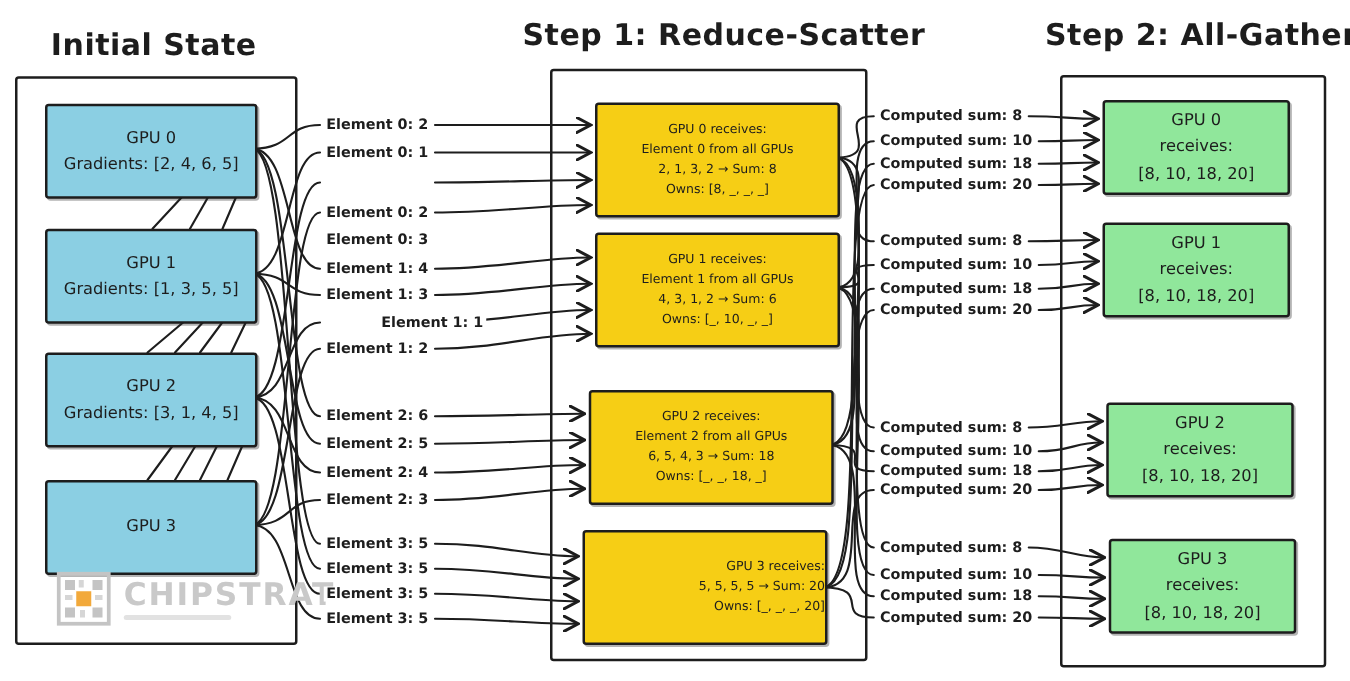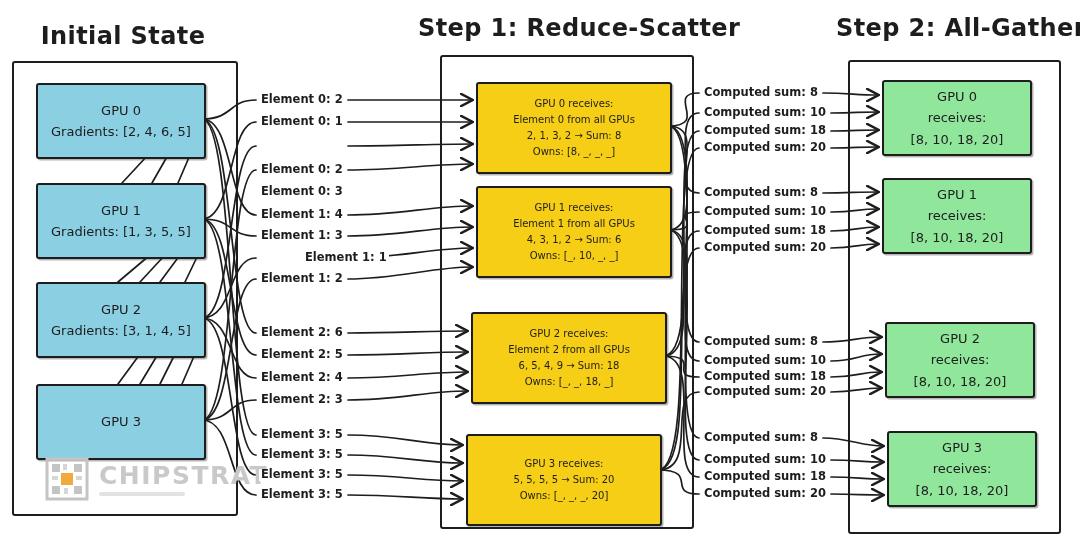--- a/index.html
+++ b/index.html
@@ -158,24 +158,24 @@
   </div>
   <div class="gpu-box yellow" style="left:476px;top:186px;">
     <div>GPU 1 receives:</div>
     <div>Element 1 from all GPUs</div>
     <div>4, 3, 1, 2 → Sum: 6</div>
     <div>Owns: [_, 10, _, _]</div>
   </div>
   <div class="gpu-box yellow" style="left:471px;top:312px;">
     <div>GPU 2 receives:</div>
     <div>Element 2 from all GPUs</div>
-    <div>6, 5, 4, 9 → Sum: 18</div>
+    <div>6, 5, 4, 3 → Sum: 18</div>
     <div>Owns: [_, _, 18, _]</div>
   </div>
-  <div class="gpu-box yellow" style="left:466px;top:434px;">
+  <div class="gpu-box yellow" style="left:466px;top:424px;align-items:flex-end;">
     <div>GPU 3 receives:</div>
     <div>5, 5, 5, 5 → Sum: 20</div>
     <div>Owns: [_, _, _, 20]</div>
   </div>
 
   <div class="gpu-box green" style="left:882px;top:80px;">
     <div>GPU 0</div>
     <div>receives:</div>
     <div>[8, 10, 18, 20]</div>
   </div>

